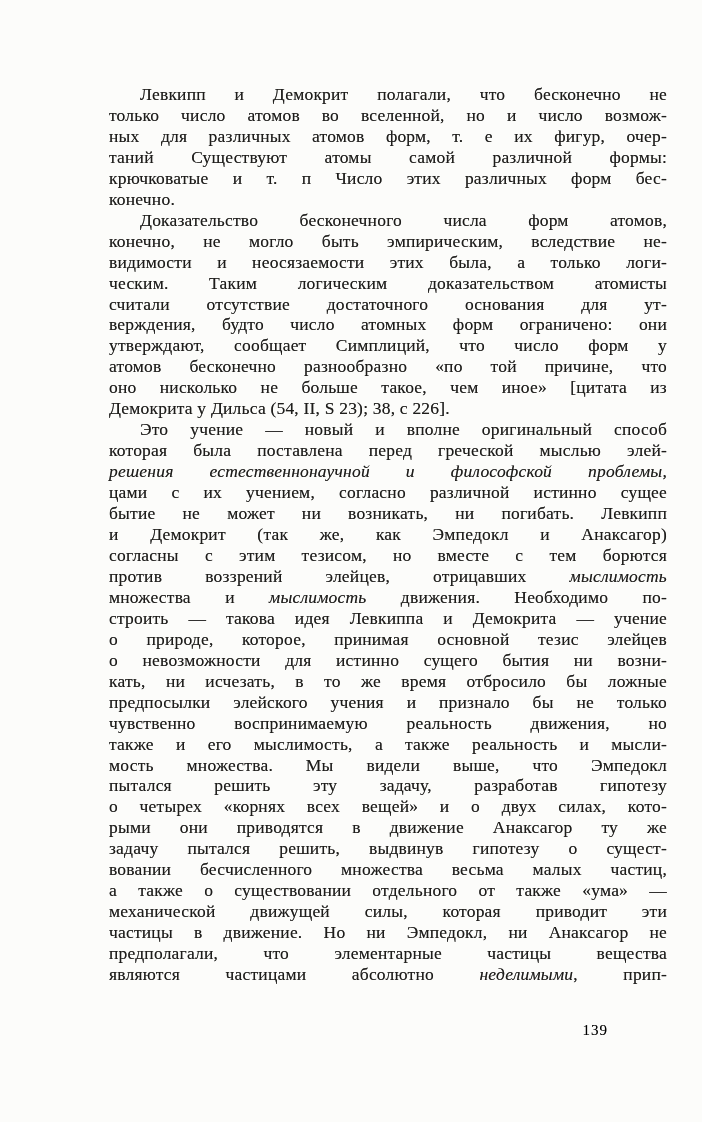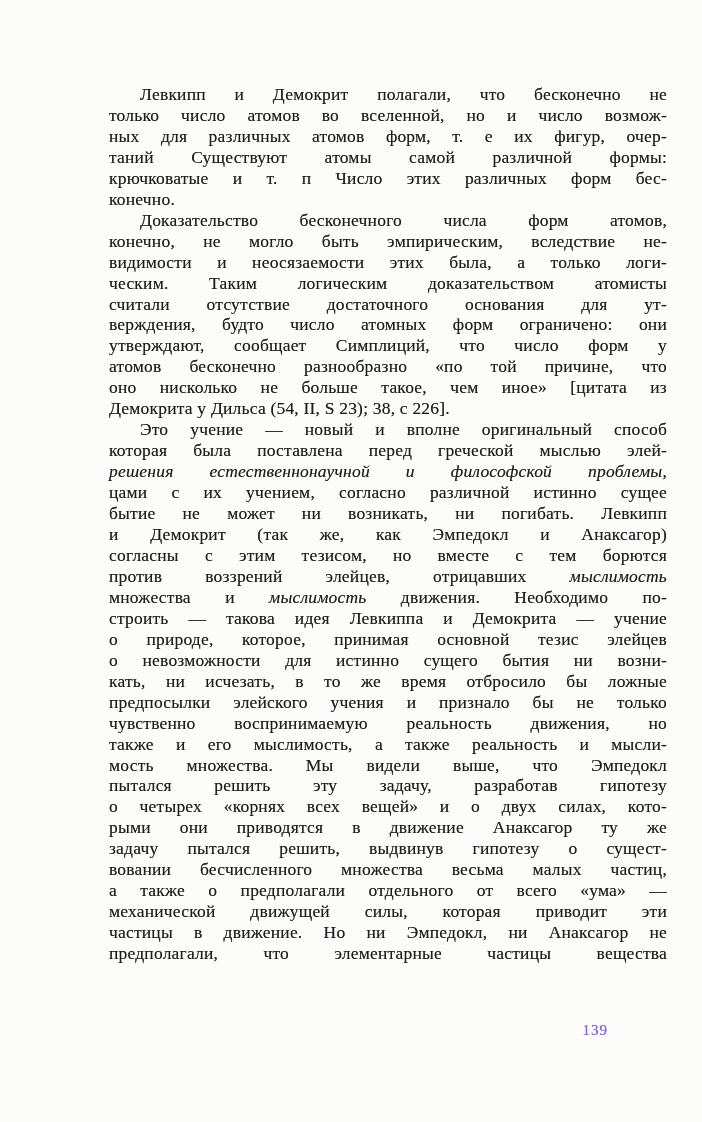--- a/index.html
+++ b/index.html
@@ -35,21 +35,21 @@
   }
   .line.lastline { text-align-last: left; }
   .line.indent { text-indent: 31px; }
   .line em { font-style: italic; }
   .page-number {
     position: absolute;
     top: 1022px;
     right: 94px;
     font-size: 15px;
     letter-spacing: 1px;
-    color: #8b5cf6;
+    color: #000000;
     text-shadow: 0 0 0.4px rgba(20,20,20,0.5);
   }
 </style>
 </head>
 <body>
 
 <div class="scan-page">
   <div class="text-block">
       <div class="paragraph">
         <div class="line indent"><span>Левкипп и Демокрит полагали, что бесконечно не</span></div>
@@ -87,20 +87,21 @@
         <div class="line"><span>кать, ни исчезать, в то же время отбросило бы ложные</span></div>
         <div class="line"><span>предпосылки элейского учения и признало бы не только</span></div>
         <div class="line"><span>чувственно воспринимаемую реальность движения, но</span></div>
         <div class="line"><span>также и его мыслимость, а также реальность и мысли-</span></div>
         <div class="line"><span>мость множества. Мы видели выше, что Эмпедокл</span></div>
         <div class="line"><span>пытался решить эту задачу, разработав гипотезу</span></div>
         <div class="line"><span>о четырех «корнях всех вещей» и о двух силах, кото-</span></div>
         <div class="line"><span>рыми они приводятся в движение Анаксагор ту же</span></div>
         <div class="line"><span>задачу пытался решить, выдвинув гипотезу о сущест-</span></div>
         <div class="line"><span>вовании бесчисленного множества весьма малых частиц,</span></div>
-        <div class="line"><span>а также о предполагали отдельного от всего «ума» —</span></div>
+        <div class="line"><span>а также о существовании отдельного от также «ума» —</span></div>
         <div class="line"><span>механической движущей силы, которая приводит эти</span></div>
         <div class="line"><span>частицы в движение. Но ни Эмпедокл, ни Анаксагор не</span></div>
         <div class="line"><span>предполагали, что элементарные частицы вещества</span></div>
+        <div class="line"><span>являются частицами абсолютно </span><em>неделимыми</em><span>, прип-</span></div>
       </div>
     </div>
   <div class="page-number">139</div>
 </div>
 
 </body></html>

